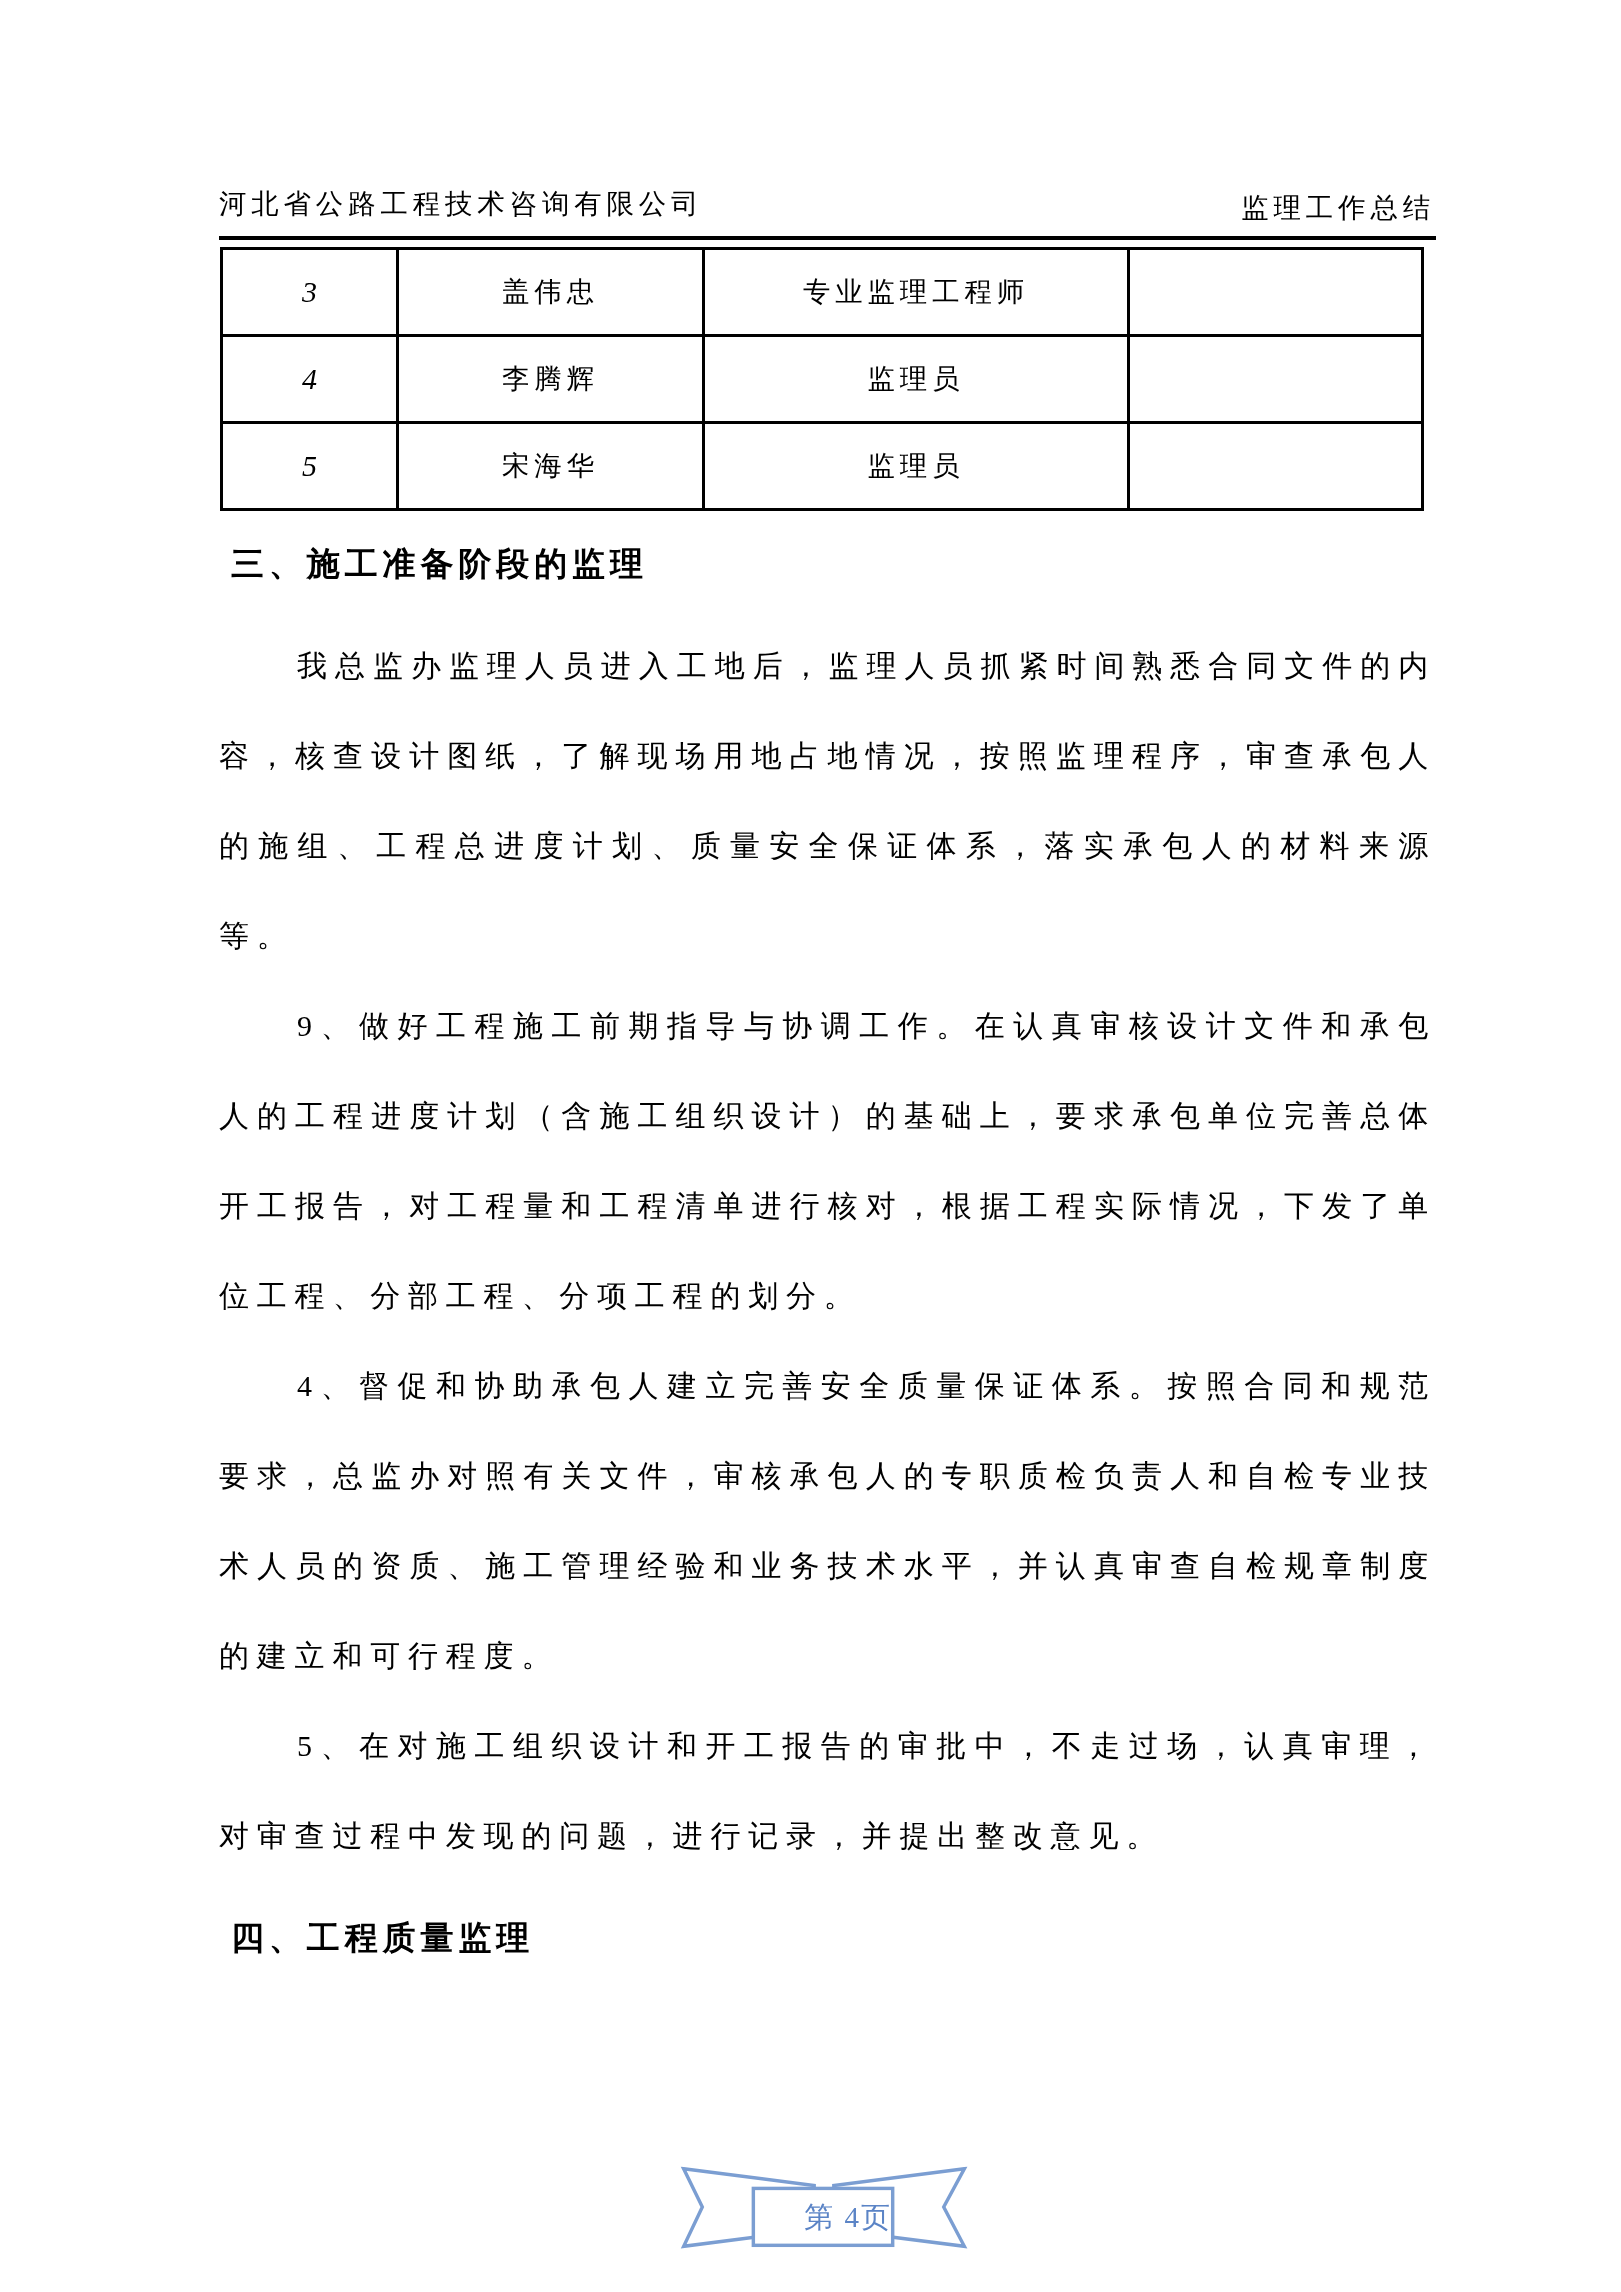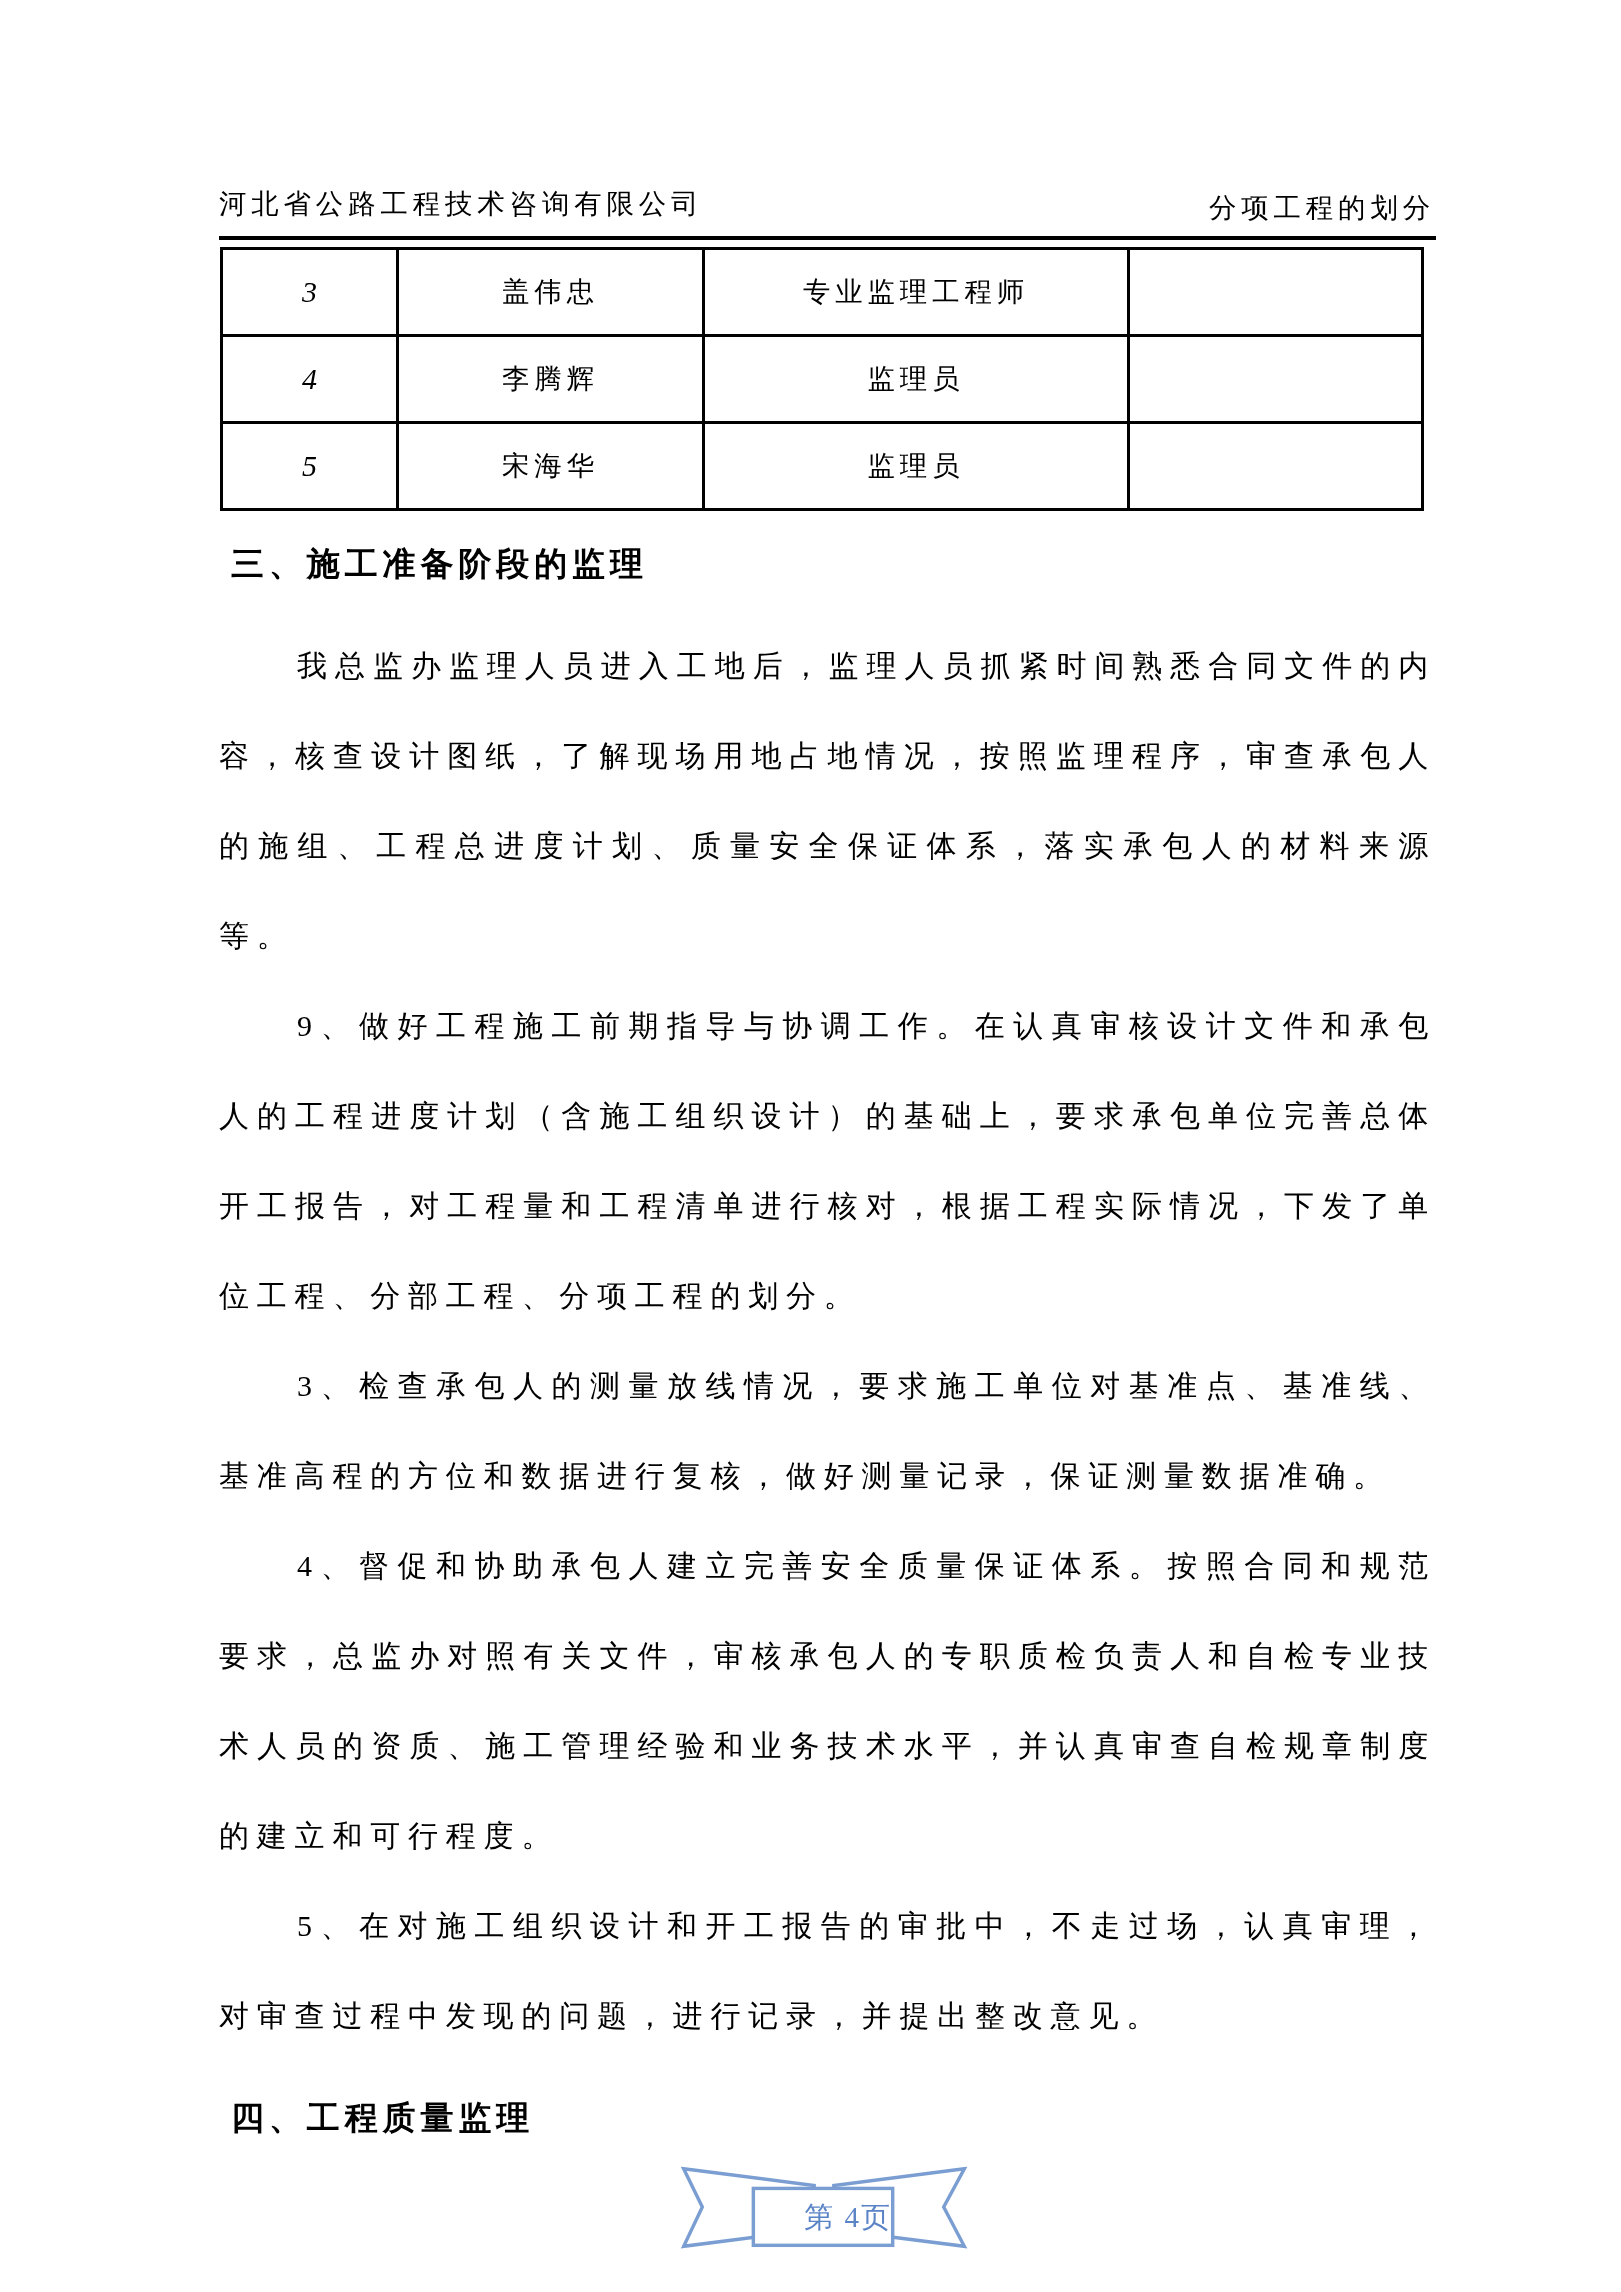--- a/index.html
+++ b/index.html
@@ -97,21 +97,21 @@
     color: #5b84c6;
     white-space: nowrap;
   }
 </style>
 </head>
 <body>
 
 <div class="page">
 
   <div class="header-company">河北省公路工程技术咨询有限公司</div>
-  <div class="header-doc-title">分项工程的划分</div>
+  <div class="header-doc-title">监理工作总结</div>
   <div class="header-rule"></div>
 
   <table class="roster-table">
     <colgroup>
       <col style="width:176px">
       <col style="width:306px">
       <col style="width:425px">
       <col style="width:294px">
     </colgroup>
     <tbody>
@@ -133,21 +133,20 @@
         <td>监理员</td>
         <td></td>
       </tr>
     </tbody>
   </table>
 
   <div class="content">
     <h2>三、施工准备阶段的监理</h2>
     <p>我总监办监理人员进入工地后，监理人员抓紧时间熟悉合同文件的内容，核查设计图纸，了解现场用地占地情况，按照监理程序，审查承包人的施组、工程总进度计划、质量安全保证体系，落实承包人的材料来源等。</p>
     <p>9、做好工程施工前期指导与协调工作。在认真审核设计文件和承包人的工程进度计划（含施工组织设计）的基础上，要求承包单位完善总体开工报告，对工程量和工程清单进行核对，根据工程实际情况，下发了单位工程、分部工程、分项工程的划分。</p>
-    <p>3、检查承包人的测量放线情况，要求施工单位对基准点、基准线、基准高程的方位和数据进行复核，做好测量记录，保证测量数据准确。</p>
     <p>4、督促和协助承包人建立完善安全质量保证体系。按照合同和规范要求，总监办对照有关文件，审核承包人的专职质检负责人和自检专业技术人员的资质、施工管理经验和业务技术水平，并认真审查自检规章制度的建立和可行程度。</p>
     <p>5、在对施工组织设计和开工报告的审批中，不走过场，认真审理，对审查过程中发现的问题，进行记录，并提出整改意见。</p>
     <h2>四、工程质量监理</h2>
   </div>
 
   <svg class="footer-ribbon" viewBox="0 0 320 110">
     <g fill="#ffffff" stroke-width="3.5" stroke-linejoin="miter" stroke="#7b9ed2">
       <polygon points="17,13 150,30 150,75 17,92 36,52"></polygon>
       <polygon points="303,13 170,30 170,75 303,92 282,52"></polygon>
       <rect x="88" y="33" width="142" height="58"></rect>

